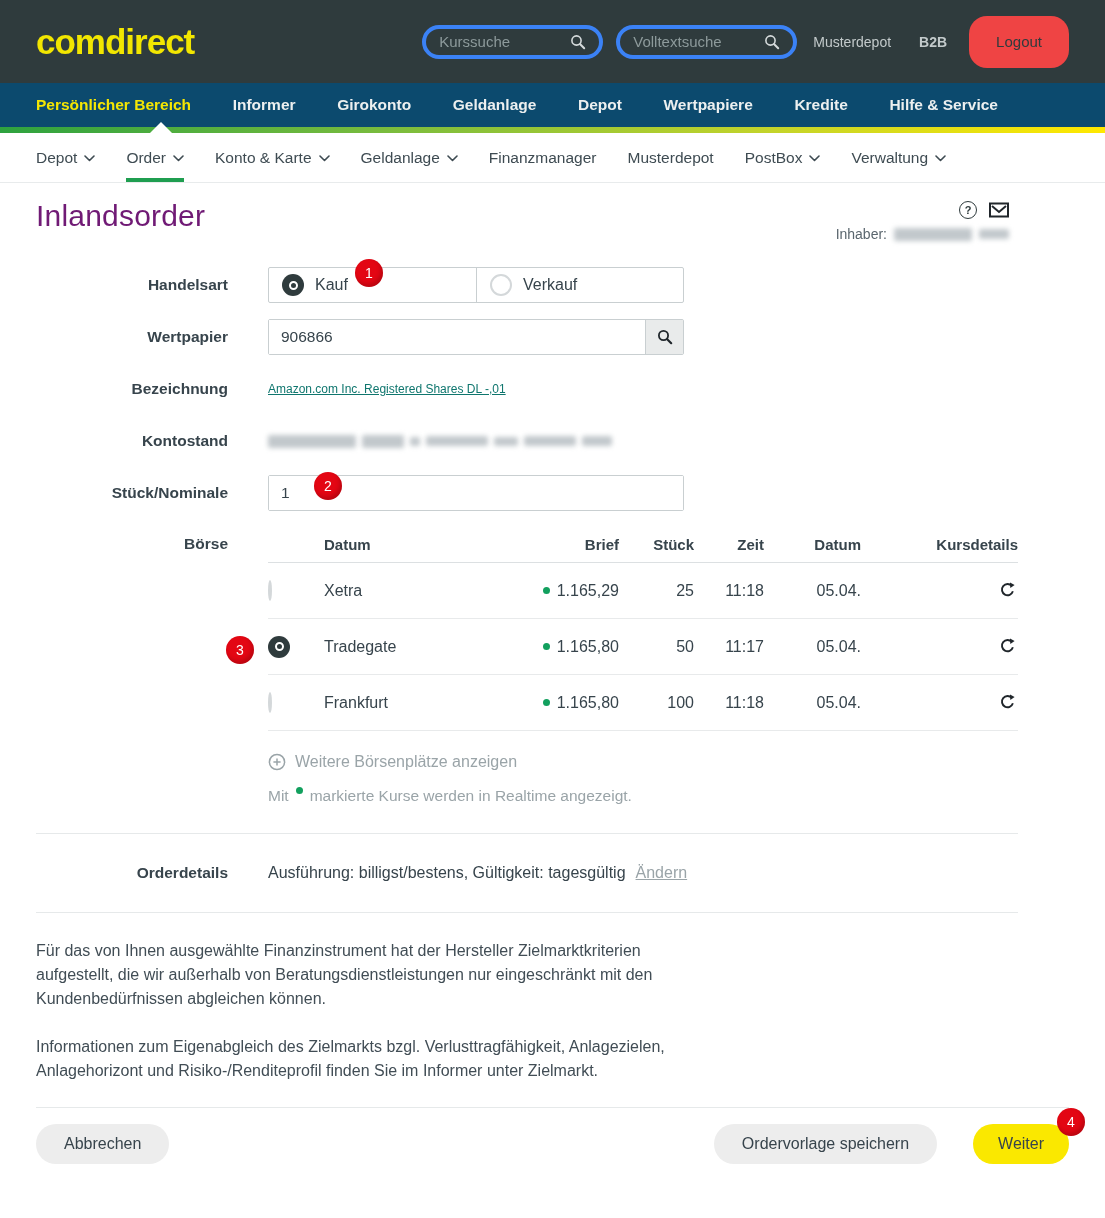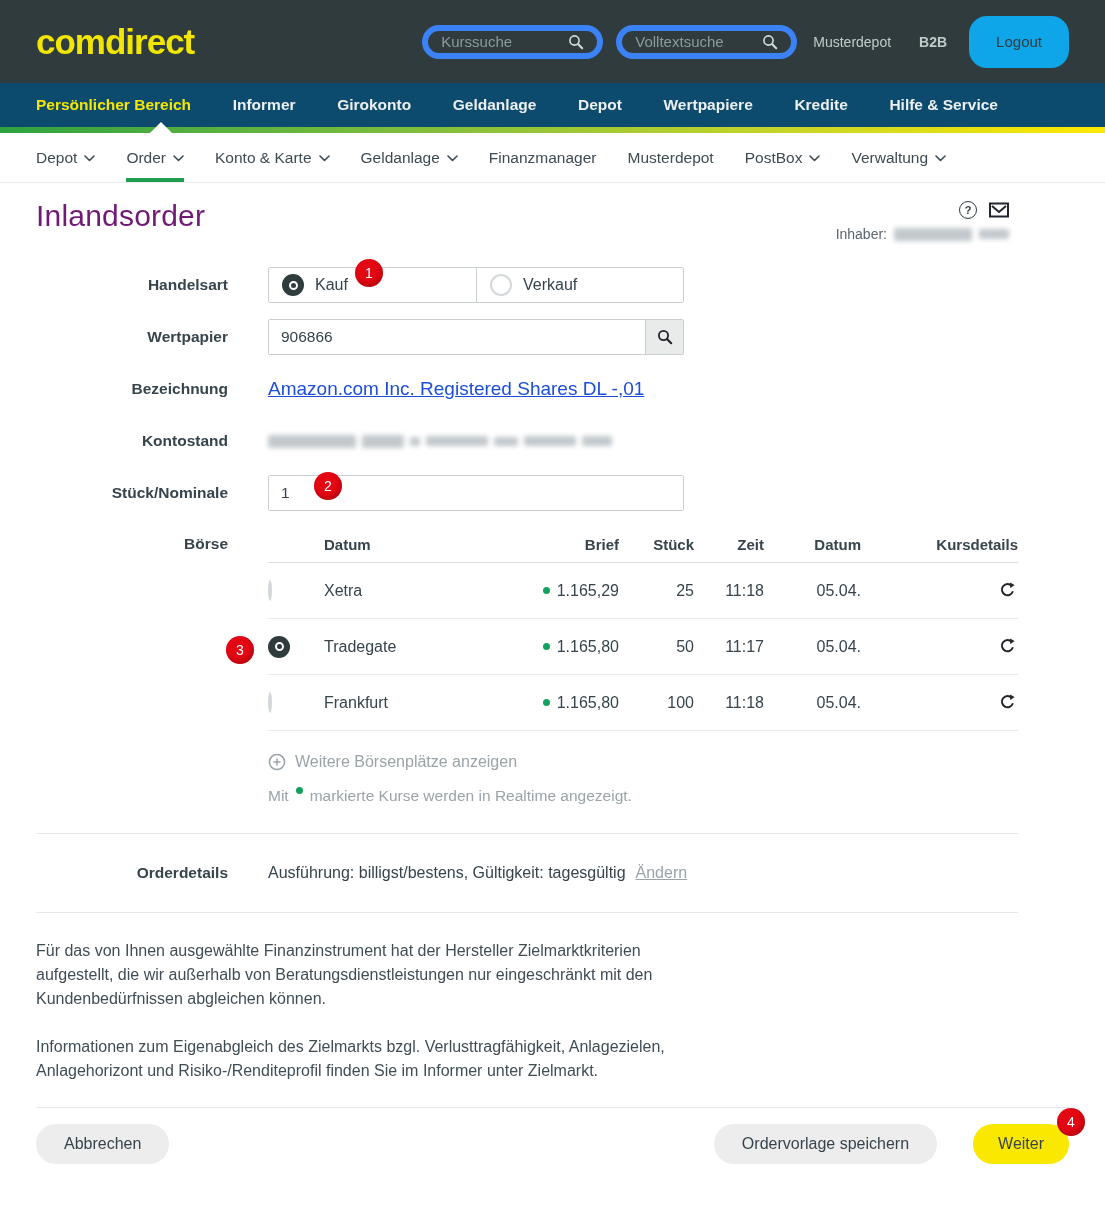--- a/index.html
+++ b/index.html
@@ -3,28 +3,28 @@
 <meta charset="utf-8">
 <style>
   * { box-sizing: border-box; margin: 0; padding: 0; }
   html,body { width:1105px; background:#fff; font-family:"Liberation Sans", sans-serif; color:#37444c; }
   body { height:1218px; overflow:hidden; }
 
   
   .header { height:83px; background:#2f3b3d; display:flex; align-items:center; padding:0 36px; }
   .logo { color:#f2e600; font-size:35px; font-weight:bold; letter-spacing:-1px; text-decoration:none; }
   .hsearch-group { margin-left:auto; display:flex; gap:13px; }
-  .pill-search { width:181px; height:34px; border:6px solid #3b82f6; border-radius:17px; display:flex; align-items:center; padding:0 13px; }
+  .pill-search { width:181px; height:34px; border:4px solid #3b82f6; border-radius:17px; display:flex; align-items:center; padding:0 13px; }
   .pill-search input { flex:1; min-width:0; background:transparent; border:0; outline:none; color:#d6dbdc; font-size:15px; font-family:inherit; }
   .pill-search input::placeholder { color:#8d９a9b; color:#8d9a9b; }
   .pill-search svg { color:#d6dbdc; flex:none; }
   .hlink { color:#c3cacb; font-size:14px; text-decoration:none; }
   .hlink.md { margin-left:16px; }
   .hlink.b2b { margin-left:28px;font-weight:bold; }
-  .btn-logout { margin-left:22px; height:52px; padding:0 27px; border:0; border-radius:18px; background:#0ea5e9; color:#2f3b3d; font-size:15px; font-family:inherit; cursor:pointer; }
+  .btn-logout { margin-left:22px; height:52px; padding:0 27px; border:0; border-radius:18px; background:#ef4444; color:#2f3b3d; font-size:15px; font-family:inherit; cursor:pointer; }
 
   
   .mainnav { position:relative; height:50px; background:#0c4a6e;font-weight:bold; }
   .mainnav-inner { display:flex; justify-content:space-between; align-items:center; height:44px; padding:0 107px 0 36px; }
   .mainnav a { color:#edf0f0; font-size:15.5px; text-decoration:none; white-space:nowrap; }
   .mainnav a.active { color:#f5e603; }
   .nav-grad { position:absolute; left:0; right:0; bottom:0; height:6px;
               background:linear-gradient(90deg,#2ea23f 0%,#7abc3d 35%,#c4d42a 70%,#ffe800 100%); }
   .nav-notch { position:absolute; bottom:0; left:150px; width:0; height:0;
                border-left:11px solid transparent; border-right:11px solid transparent; border-bottom:11px solid #fff; z-index:2; }
@@ -57,21 +57,21 @@
   .seg-opt { display:flex; align-items:center; gap:11px; padding-left:13px; font-size:16px; cursor:pointer; position:relative; }
   .seg-opt + .seg-opt { border-left:1px solid #c9cfd1;text-align:right; }
   .radio { width:22px; height:22px; border-radius:50%; flex:none; }
   .radio.off { border:2px solid #d4d8da; background:#fff; }
   .radio.on { background:#2f3b3d; display:flex; align-items:center; justify-content:center; }
   .radio.on i { width:9px; height:9px; border:2.5px solid #fff; border-radius:50%; display:block; }
 
   .field { width:416px; height:36px; border:1px solid #c9cfd1; border-radius:2px; display:flex; background:#fff; position:relative; }
   .field input { flex:1; min-width:0; border:0; outline:none; padding:0 12px; font-size:15.5px; font-family:inherit; color:#37444c; }
   .field .search-btn { width:38px; border:0; border-left:1px solid #c9cfd1; background:#e9ebeb; display:flex; align-items:center; justify-content:center; color:#20262b; cursor:pointer; }
-  .link-dark { color:#1d4ed8; font-size:19px; }
+  .link-dark { color:#0f766e; font-size:12px; }
   .redact-line { display:flex; align-items:center; gap:6px; }
 
   
   .btable { width:750px; font-size:16px; }
   .bgrid { display:grid; grid-template-columns:56px 1fr 120px 75px 70px 97px 157px; align-items:center; }
   .bhead { height:36px; font-weight:bold; font-size:15px; border-bottom:1px solid #dce0e2; }
   .brow { height:56px; border-bottom:1px solid #e8eaeb; position:relative; }
   .c-r { text-align:right; }
   .cell-brief { display:flex; justify-content:flex-end; align-items:center; gap:7px; }
   .dot { width:7px; height:7px; border-radius:50%; background:#12a05e; display:inline-block; flex:none; }

